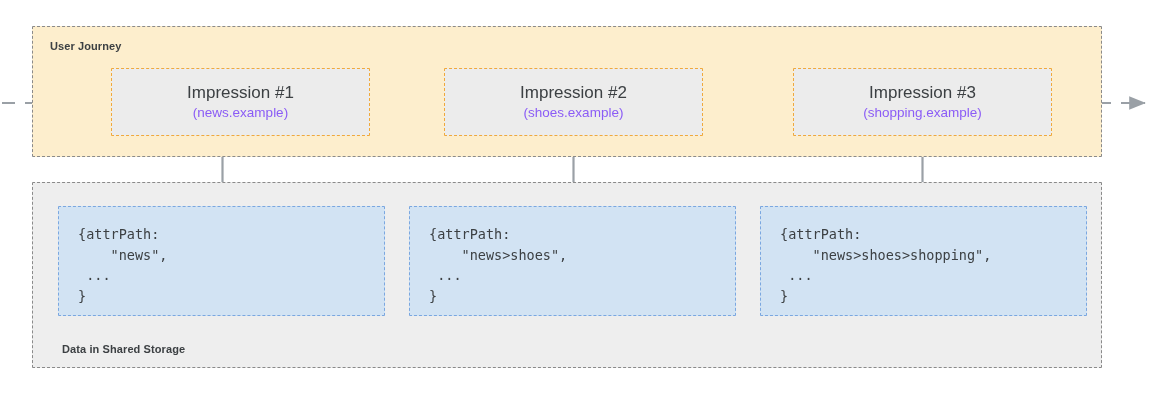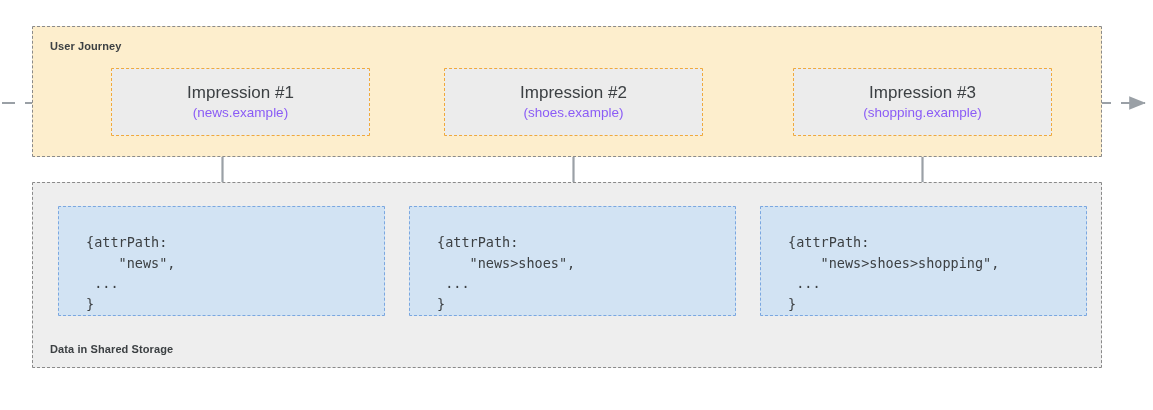--- a/index.html
+++ b/index.html
@@ -44,21 +44,21 @@
   }
   .container-label {
     position: absolute;
     font-size: 11px;
     font-weight: bold;
     color: #3c4043;
     letter-spacing: 0.1px;
     white-space: nowrap;
   }
   .journey-label { left: 17px; top: 13px; }
-  .storage-label { left: 17px; bottom: 12px; }
+  .storage-label { left: 29px; bottom: 12px; }
 
   
   .impression-box {
     position: absolute;
     top: 68px;
     height: 68px;
     box-sizing: border-box;
     background: #ececec;
     border: 1.4px dashed #f0a93c;
     border-radius: 1px;
@@ -87,21 +87,21 @@
     height: 110px;
     box-sizing: border-box;
     background: #d2e3f3;
     border: 1.6px dashed #7aa7e0;
     border-radius: 1px;
   }
   .data-code {
     position: absolute;
     left: 11px;
     top: 9px;
-    margin: 16px;
+    margin: 8px;
     font-family: "DejaVu Sans Mono", "Liberation Mono", monospace;
     font-size: 13.5px;
     line-height: 1.52;
     color: #3c4043;
     white-space: pre;
   }
 
   
   #connectors {
     position: absolute;

